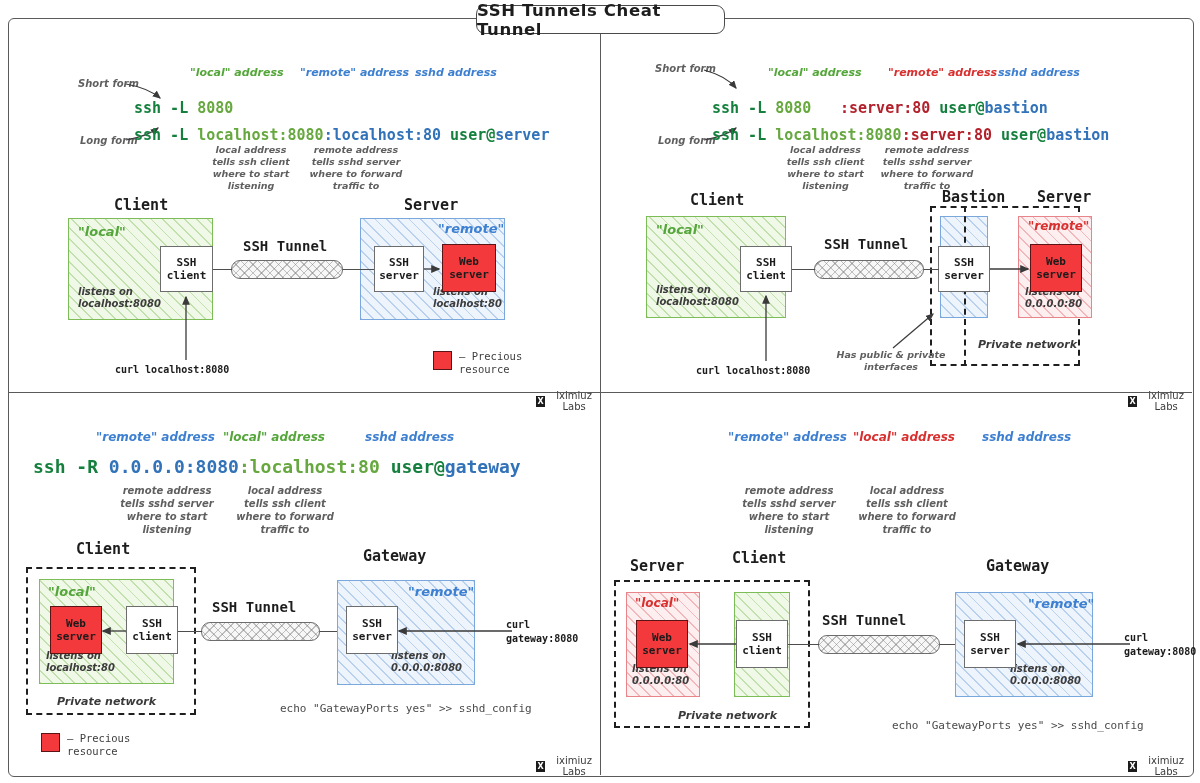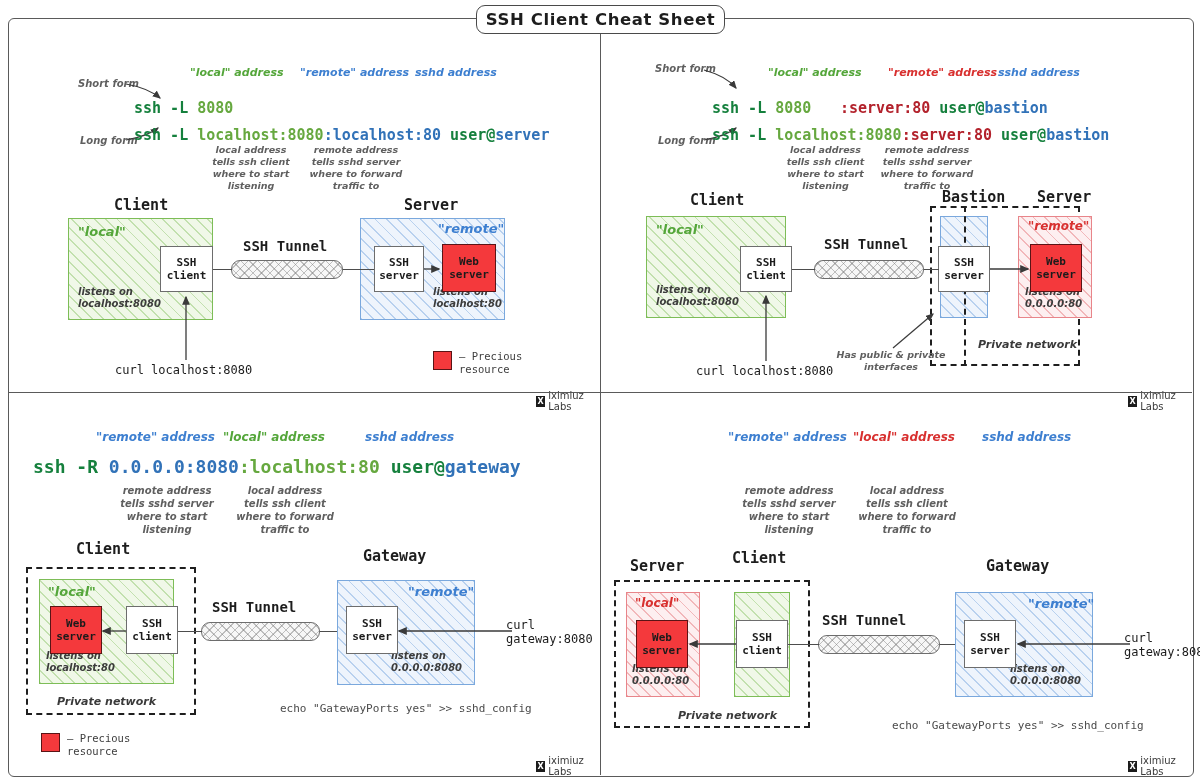--- a/index.html
+++ b/index.html
@@ -92,51 +92,51 @@
   .hline{position:absolute;height:0;border-top:1.4px solid #4d4d4d;}
 
   .dashbox{position:absolute;box-sizing:border-box;
      border:2px dashed #1f1f1f;background:transparent;}
   .dashline{position:absolute;width:0;border-left:2px dashed #1f1f1f;}
 
   .privnet{position:absolute;font-family:"DejaVu Sans",sans-serif;
      font-style:italic;font-weight:600;font-size:11px;color:#3a3a3a;white-space:nowrap;}
 
   .curl{position:absolute;font-family:"DejaVu Sans Mono",monospace;
-     font-size:12px;font-weight:normal;color:#1b1b1b;line-height:14px;white-space:nowrap;}
+     font-size:10px;font-weight:bold;color:#1b1b1b;line-height:14px;white-space:nowrap;}
 
   .echo{position:absolute;font-family:"DejaVu Sans Mono",monospace;
      font-size:11px;color:#4a4a4a;white-space:nowrap;}
 
   
   .legend{position:absolute;display:flex;align-items:flex-start;gap:7px;}
   .legend .sw{width:17px;height:17px;background:#f4393c;border:1.4px solid #5a1416;flex:none;margin-top:1px;}
   .legend .lt{font-family:"DejaVu Sans Mono",monospace;font-size:10.5px;
      color:#3d3d3d;line-height:13px;white-space:pre-line;}
 
   
   .wm{position:absolute;display:flex;align-items:center;gap:3px;}
   .wm .logo{width:11px;height:11px;background:#1c1c1c;color:#fff;font-size:8px;
       font-family:"DejaVu Sans",sans-serif;display:flex;align-items:center;
       justify-content:center;font-weight:bold;}
-  .wm .txt{font-family:"DejaVu Sans",sans-serif;font-size:10px;color:#3a3a3a;}
+  .wm .txt{font-family:"DejaVu Sans",sans-serif;font-size:10px;color:#3a3a3a;text-align:center;}
 
   svg.arrowlayer{position:absolute;left:0;top:0;overflow:visible;pointer-events:none;}
 </style>
 </head>
 <body>
 
 <div id="sheet">
 
   <div class="frame"></div>
   <div class="vdiv"></div>
   <div class="hdiv"></div>
 
   <div class="title-box">
-    <span>SSH Client Cheat Sheet</span>
+    <span>SSH Tunnels Cheat Tunnel</span>
   </div>
 
   <div class="quad" style="left:8px;top:18px;width:592px;height:374px;">
 
     <div class="ann left" style="left:70px;top:60px;font-size:10px;">Short form</div>
     <div class="ann left" style="left:72px;top:117px;font-size:10px;">Long form</div>
     <svg class="arrowlayer" width="592" height="374">
       <defs>
           <marker id="ah1" markerWidth="7" markerHeight="7" refX="6" refY="3" orient="auto">
             <path d="M0,0 L7,3 L0,6 z" fill="#3a3a3a"></path>

